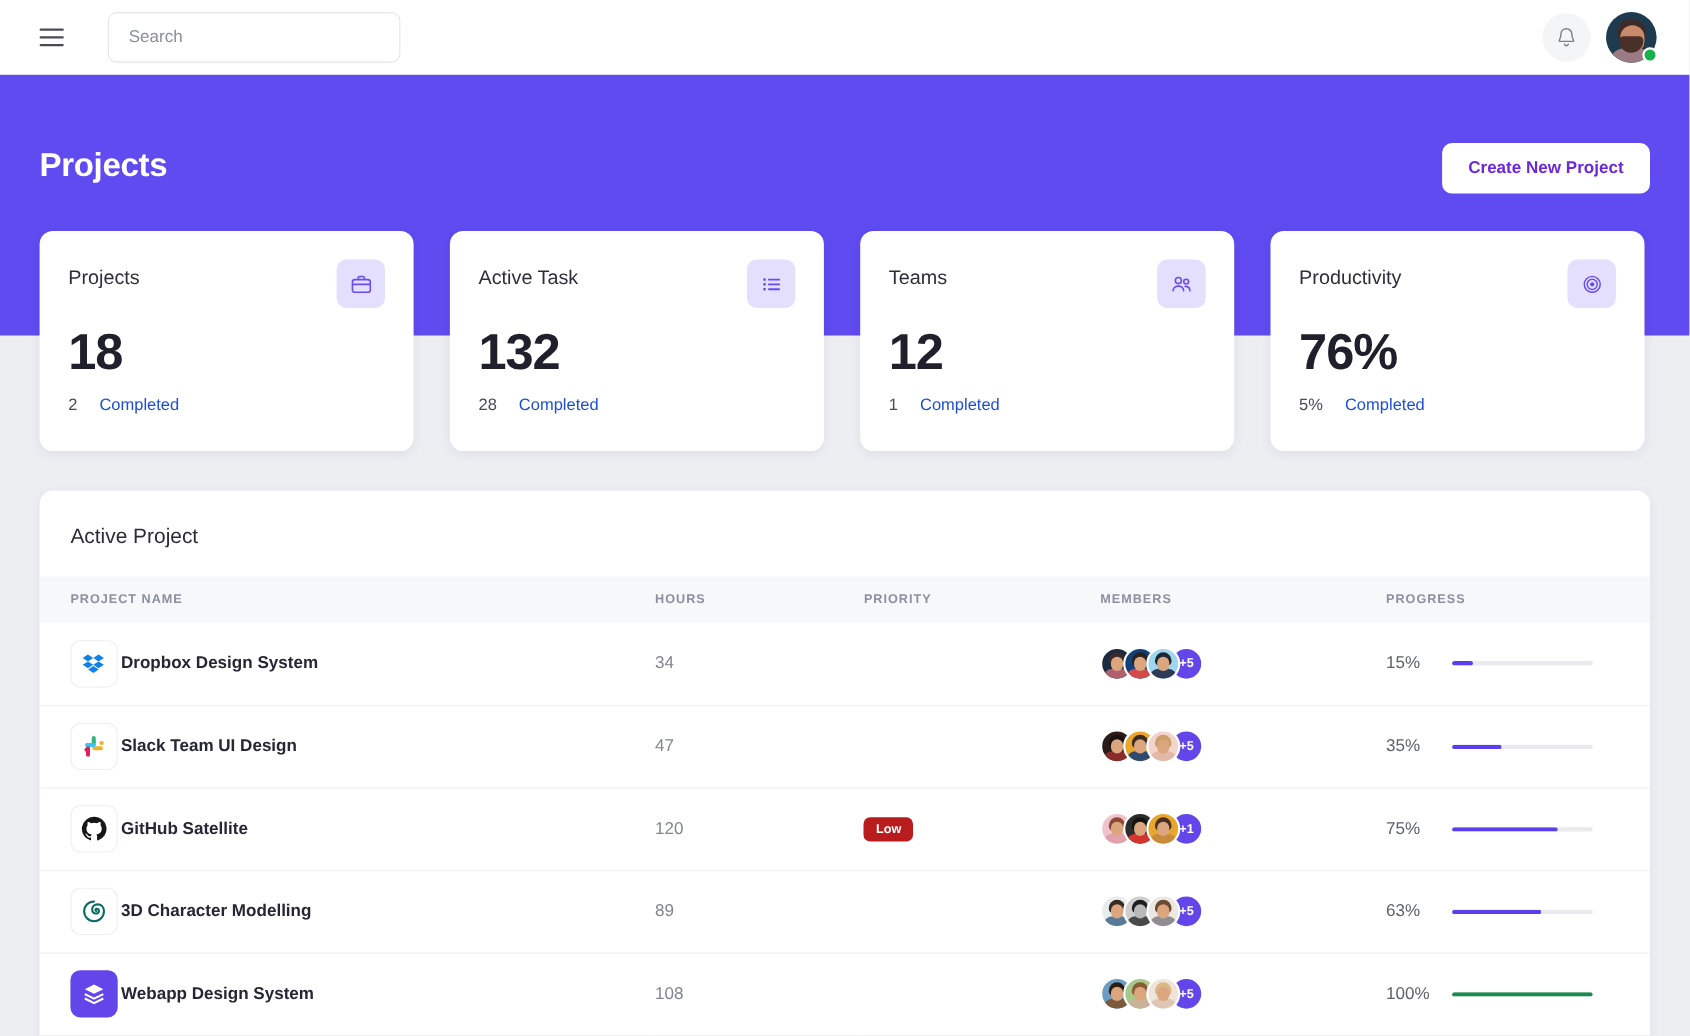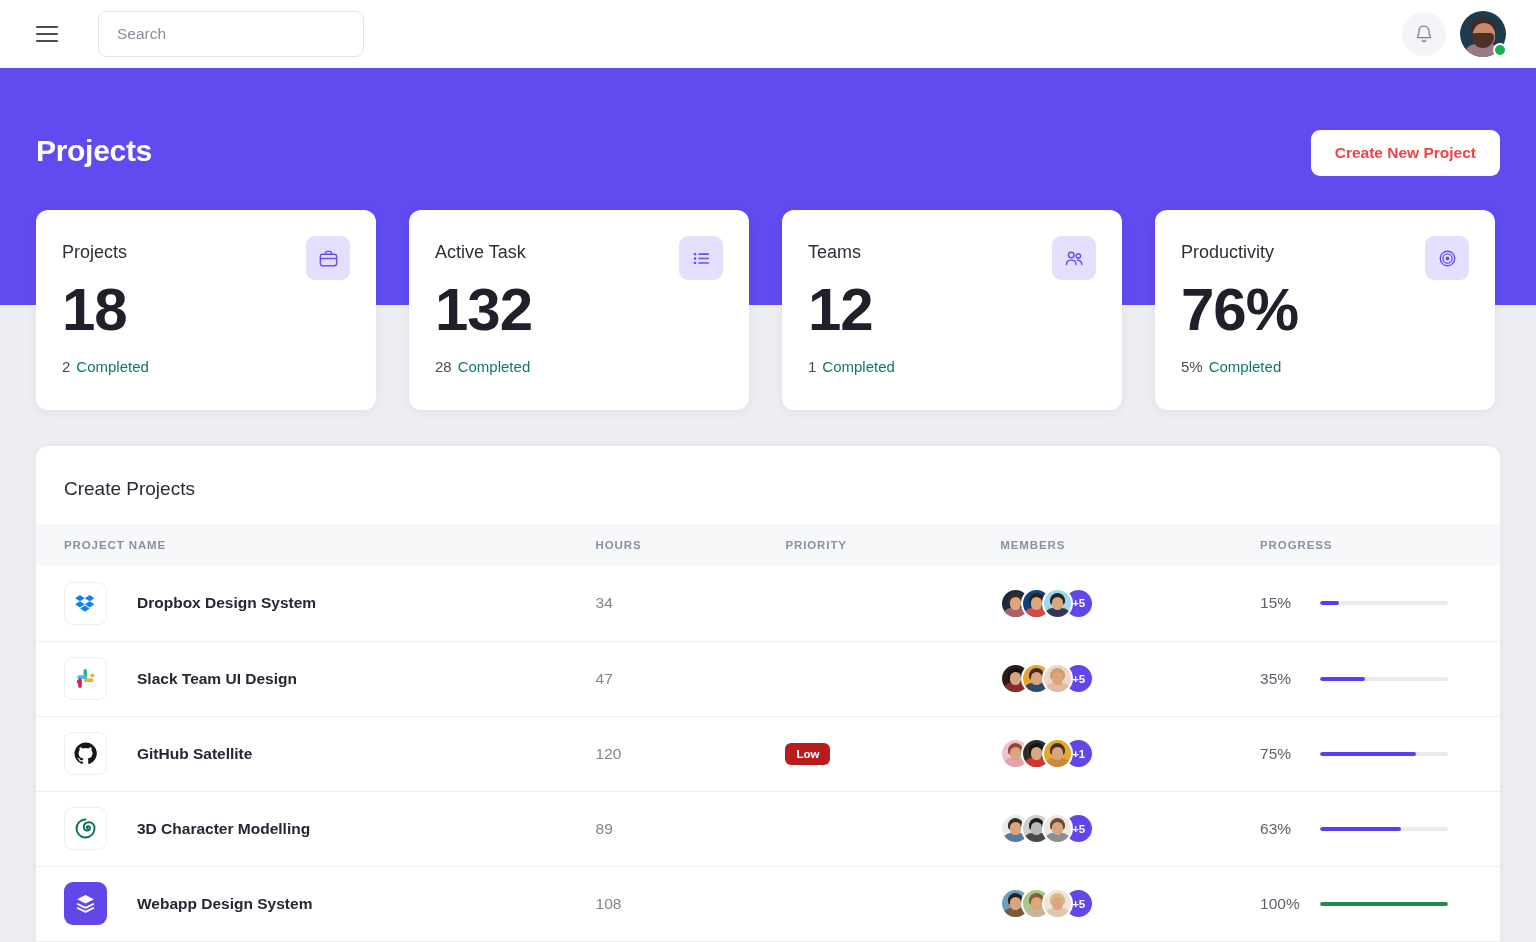--- a/index.html
+++ b/index.html
@@ -55,43 +55,43 @@
     background: #5f4bf0;
   }
   .hero-title {
     position: absolute; left: 36px; top: 66px;
     font-size: 30px; font-weight: bold; color: #ffffff; letter-spacing: -0.3px;
   }
   .create-btn {
     position: absolute; right: 36px; top: 62px;
     background: #ffffff; border: none; border-radius: 9px;
     height: 46px; padding: 0 24px;
-    font-size: 15.5px; font-weight: bold; color: #ef4444;
+    font-size: 15.5px; font-weight: bold; color: #6d28d9;
     font-family: "Liberation Sans", sans-serif; cursor: pointer;
   }
 
   
   .stats { position: absolute; top: 210px; left: 36px; width: 1464px;
     display: flex; gap: 33px; }
   .stat-card {
     width: 340px; height: 200px; background: #ffffff; border-radius: 12px;
     box-shadow: 0 2px 10px rgba(40,40,80,0.07);
     padding: 26px 26px 0 26px; position: relative;
   }
   .stat-top { display: flex; align-items: flex-start; justify-content: space-between; }
   .stat-label { font-size: 18px; color: #2e2e3a; font-weight: 400; padding-top: 6px; }
   .stat-icon {
     width: 44px; height: 44px; border-radius: 9px; background: #e4dffd;
     display: flex; align-items: center; justify-content: center;
   }
-  .stat-value { font-size: 60px; font-weight: bold; color: #20202c; 
+  .stat-value { font-size: 46px; font-weight: bold; color: #20202c; margin-top: 16px;
     letter-spacing: -1px; line-height: 1; }
   .stat-sub { margin-top: 18px; font-size: 15px; }
   .stat-sub .num { color: #4b4b58; }
-  .stat-sub .txt { color: #0f766e; margin-left: 6px; }
+  .stat-sub .txt { color: #1d4ed8; margin-left: 20px; }
 
   
   .panel {
     position: absolute; left: 36px; top: 446px; width: 1464px; height: 520px;
     background: #ffffff; border-radius: 12px; box-shadow: 0 2px 10px rgba(40,40,80,0.06);
     overflow: hidden;
   }
   .panel-title { font-size: 19px; font-weight: 500; color: #2b2b38; padding: 32px 0 0 28px; }
   .tbl { width: 100%; border-collapse: collapse; margin-top: 24px; }
   .tbl thead th {
@@ -99,21 +99,21 @@
     font-size: 11.5px; font-weight: bold; letter-spacing: 0.9px;
     color: #8b90a0; padding: 14px 0; height: 42px;
   }
   .tbl thead th.c-name { padding-left: 28px; width: 560px; }
   .tbl thead th.c-hours { width: 190px; }
   .tbl thead th.c-prio { width: 215px; }
   .tbl thead th.c-mem { width: 260px; }
   .tbl thead th.c-prog { width: 240px; }
   .tbl tbody tr { border-bottom: 1px solid #edeef1; height: 75px; }
   .tbl tbody td { padding: 0; vertical-align: middle; }
-  .name-cell { display: flex; align-items: center; padding-left: 28px; gap: 30px; }
+  .name-cell { display: flex; align-items: center; padding-left: 28px; gap: 3px; }
   .proj-logo {
     width: 43px; height: 43px; border-radius: 9px; background: #fff;
     border: 1px solid #eceef2; display: flex; align-items: center; justify-content: center;
     flex: 0 0 auto;
   }
   .proj-logo.filled { border: none; }
   .proj-name { font-size: 15.5px; font-weight: bold; color: #262634; }
   .hours { font-size: 15.5px; color: #81858f; }
   .badge {
     display: inline-block; background: #b91c1c; color: #ffffff;
@@ -246,21 +246,21 @@
         </div>
       </div>
       <div class="stat-value">76%</div>
       <div class="stat-sub">
         <span class="num">5%</span><span class="txt">Completed</span>
       </div>
     </div>
   </div>
 
   <div class="panel">
-    <div class="panel-title">Create Projects</div>
+    <div class="panel-title">Active Project</div>
 
     <table class="tbl">
       <thead>
         <tr>
           <th class="c-name">PROJECT NAME</th>
           <th class="c-hours">HOURS</th>
           <th class="c-prio">PRIORITY</th>
           <th class="c-mem">MEMBERS</th>
           <th class="c-prog">PROGRESS</th>
         </tr>

